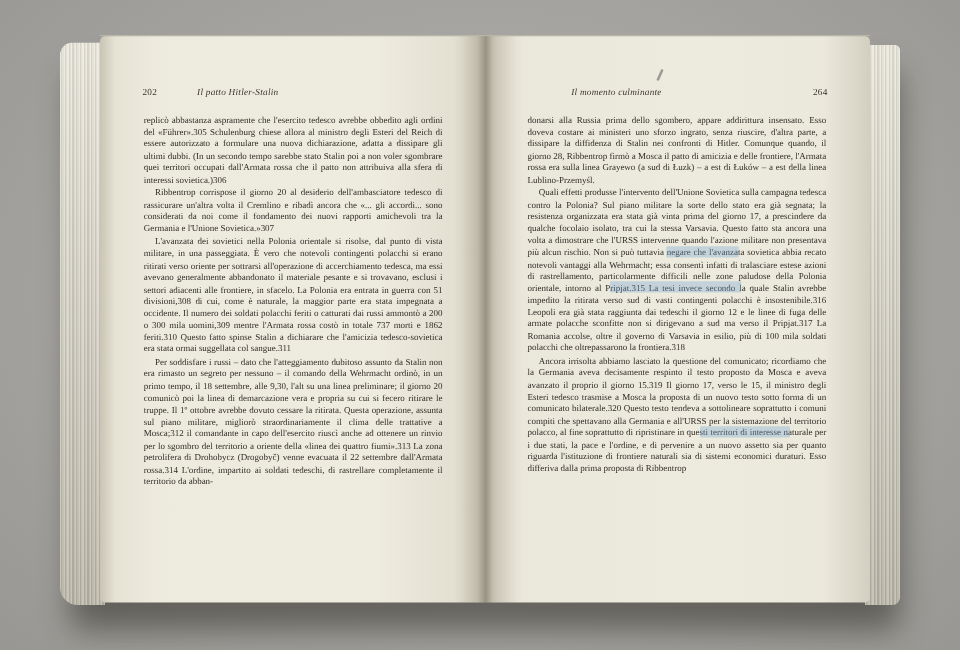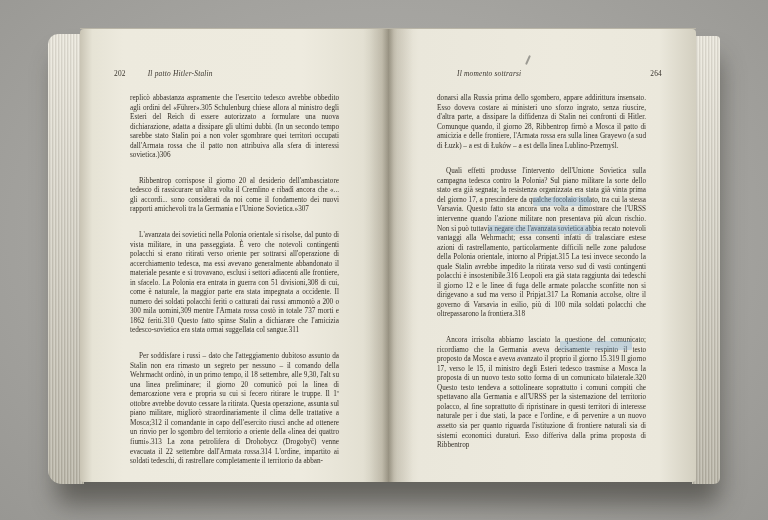--- a/index.html
+++ b/index.html
@@ -47,28 +47,28 @@
   }
   .page-inner { position: absolute; top: 40px; }
   .page-left  .page-inner { left: 34px; right: 33px; }
   .page-right .page-inner { left: 33px; right: 34px; }
   .running-head {
     display: flex; align-items: baseline;
     font-size: 7.4px; line-height: 9px; letter-spacing: 0.2px;
     color: #3a352e; margin-bottom: 14px;
   }
   .run-title { font-style: italic; }
-  .page-left  .run-title { margin-left: 22px; }
+  .page-left  .run-title { margin-left: 32px; }
   .page-right .run-title { margin-left: 36px; }
   .page-right .page-num  { margin-left: auto; }
   .body-text {
     font-size: 7.2px; line-height: 9.55px; color: #332e27;
     text-align: justify; hyphens: auto; -webkit-hyphens: auto;
   }
-  .body-text p { margin: 16px; }
+  .body-text p { margin: 1px; }
   .body-text p.indent { text-indent: 9px; }
   .hl {
     position: absolute; height: 9px; z-index: 4;
     background: rgba(110, 162, 212, 0.32); border-radius: 1px; pointer-events: none;
   }
   .hl-1 { left: 145px; top: 168px; width: 58px; }
   .hl-2 { left: 100px; top: 196px; width: 105px; }
   .hl-3 { left: 172px; top: 312px; width: 72px; }
   .pencil-mark {
     position: absolute; left: 139px; top: 26px; width: 2px; height: 10px;
@@ -100,21 +100,21 @@
       </div>
     </div>
 
     <div class="page page-right">
       <div class="pencil-mark"></div>
       <div class="hl hl-1"></div>
       <div class="hl hl-2"></div>
       <div class="hl hl-3"></div>
       <div class="page-inner">
         <div class="running-head">
-          <span class="run-title">Il momento sottrarsi</span>
+          <span class="run-title">Il momento culminante</span>
           <span class="page-num">264</span>
         </div>
         <div class="body-text" lang="it">
           <p>donarsi alla Russia prima dello sgombero, appare addirittura insensato. Esso doveva costare ai ministeri uno sforzo ingrato, senza riuscire, d'altra parte, a dissipare la diffidenza di Stalin nei confronti di Hitler. Comunque quando, il giorno 28, Ribbentrop firmò a Mosca il patto di amicizia e delle frontiere, l'Armata rossa era sulla linea Grayewo (a sud di Łuzk) – a est di Łuków – a est della linea Lublino-Przemyśl.</p>
           <p class="indent">Quali effetti produsse l'intervento dell'Unione Sovietica sulla campagna tedesca contro la Polonia? Sul piano militare la sorte dello stato era già segnata; la resistenza organizzata era stata già vinta prima del giorno 17, a prescindere da qualche focolaio isolato, tra cui la stessa Varsavia. Questo fatto sta ancora una volta a dimostrare che l'URSS intervenne quando l'azione militare non presentava più alcun rischio. Non si può tuttavia negare che l'avanzata sovietica abbia recato notevoli vantaggi alla Wehrmacht; essa consentì infatti di tralasciare estese azioni di rastrellamento, particolarmente difficili nelle zone paludose della Polonia orientale, intorno al Pripjat.315 La tesi invece secondo la quale Stalin avrebbe impedito la ritirata verso sud di vasti contingenti polacchi è insostenibile.316 Leopoli era già stata raggiunta dai tedeschi il giorno 12 e le linee di fuga delle armate polacche sconfitte non si dirigevano a sud ma verso il Pripjat.317 La Romania accolse, oltre il governo di Varsavia in esilio, più di 100 mila soldati polacchi che oltrepassarono la frontiera.318</p>
           <p class="indent">Ancora irrisolta abbiamo lasciato la questione del comunicato; ricordiamo che la Germania aveva decisamente respinto il testo proposto da Mosca e aveva avanzato il proprio il giorno 15.319 Il giorno 17, verso le 15, il ministro degli Esteri tedesco trasmise a Mosca la proposta di un nuovo testo sotto forma di un comunicato bilaterale.320 Questo testo tendeva a sottolineare soprattutto i comuni compiti che spettavano alla Germania e all'URSS per la sistemazione del territorio polacco, al fine soprattutto di ripristinare in questi territori di interesse naturale per i due stati, la pace e l'ordine, e di pervenire a un nuovo assetto sia per quanto riguarda l'istituzione di frontiere naturali sia di sistemi economici duraturi. Esso differiva dalla prima proposta di Ribbentrop</p>
         </div>
       </div>
     </div>
 

